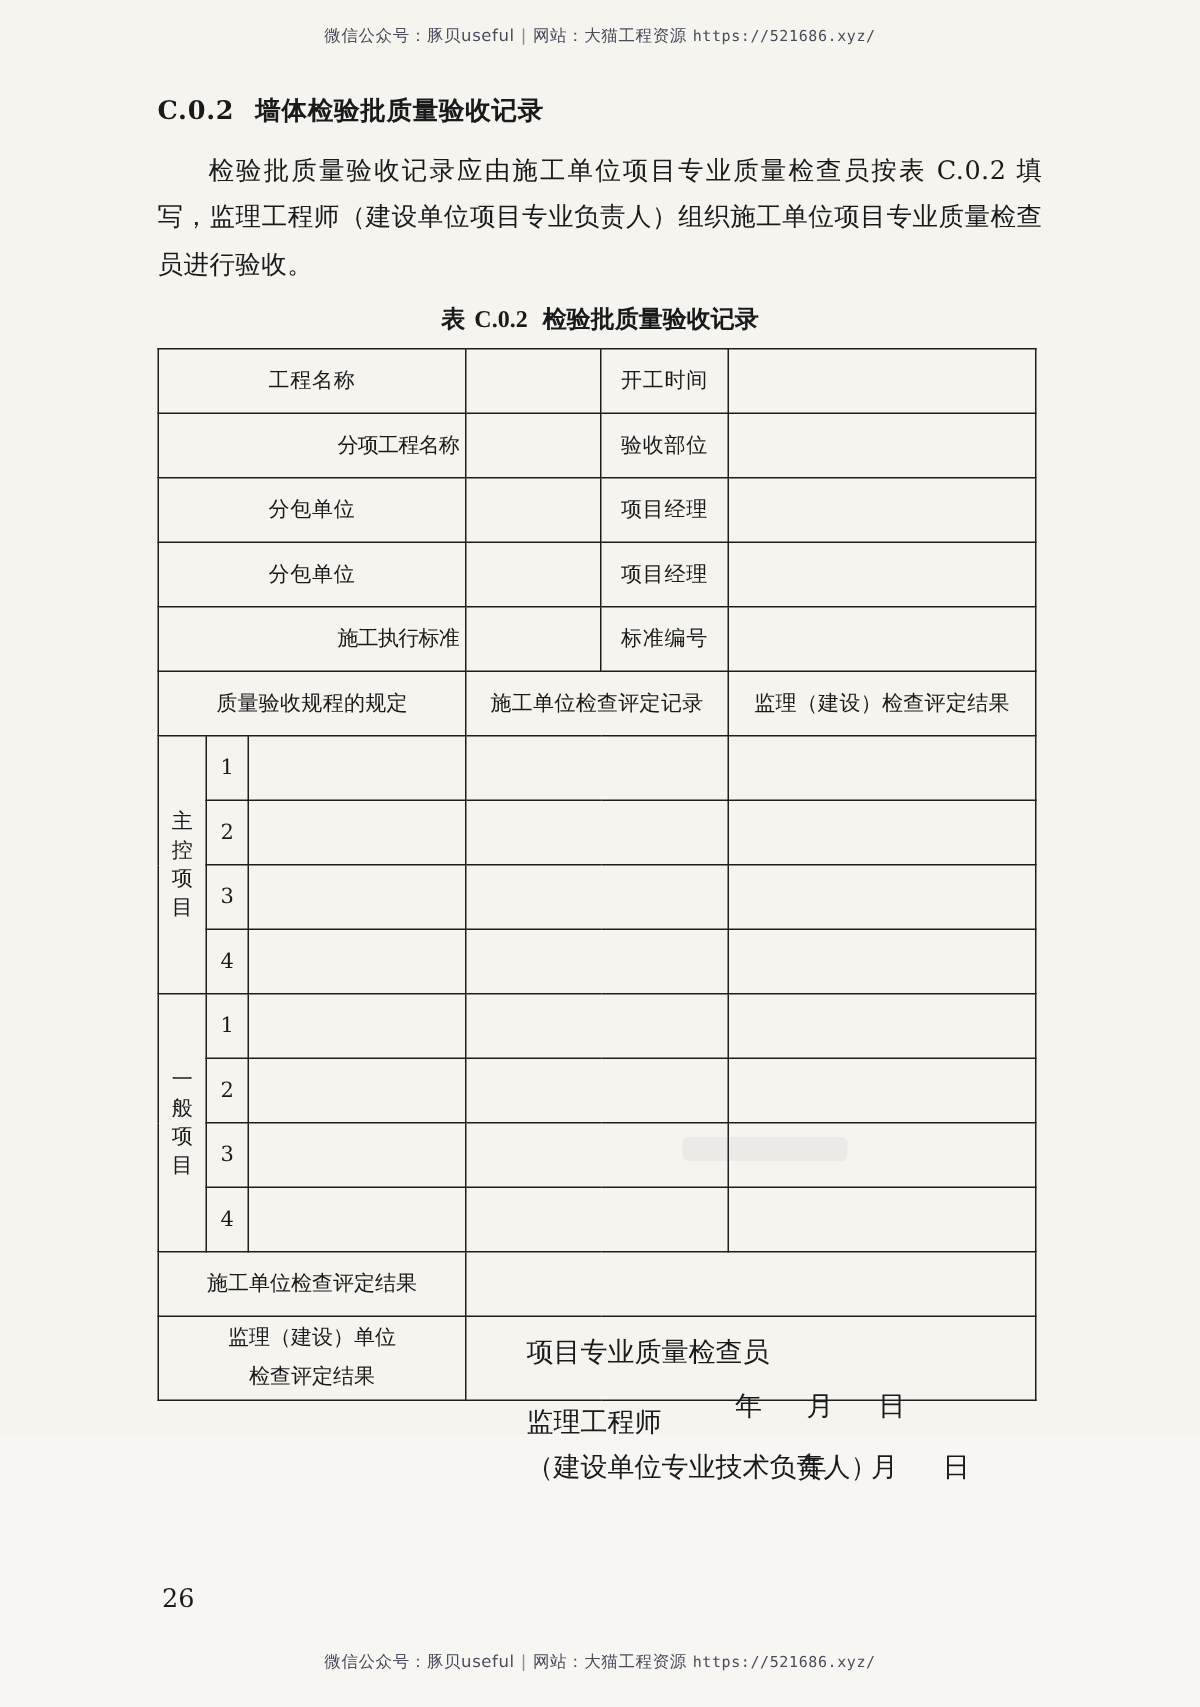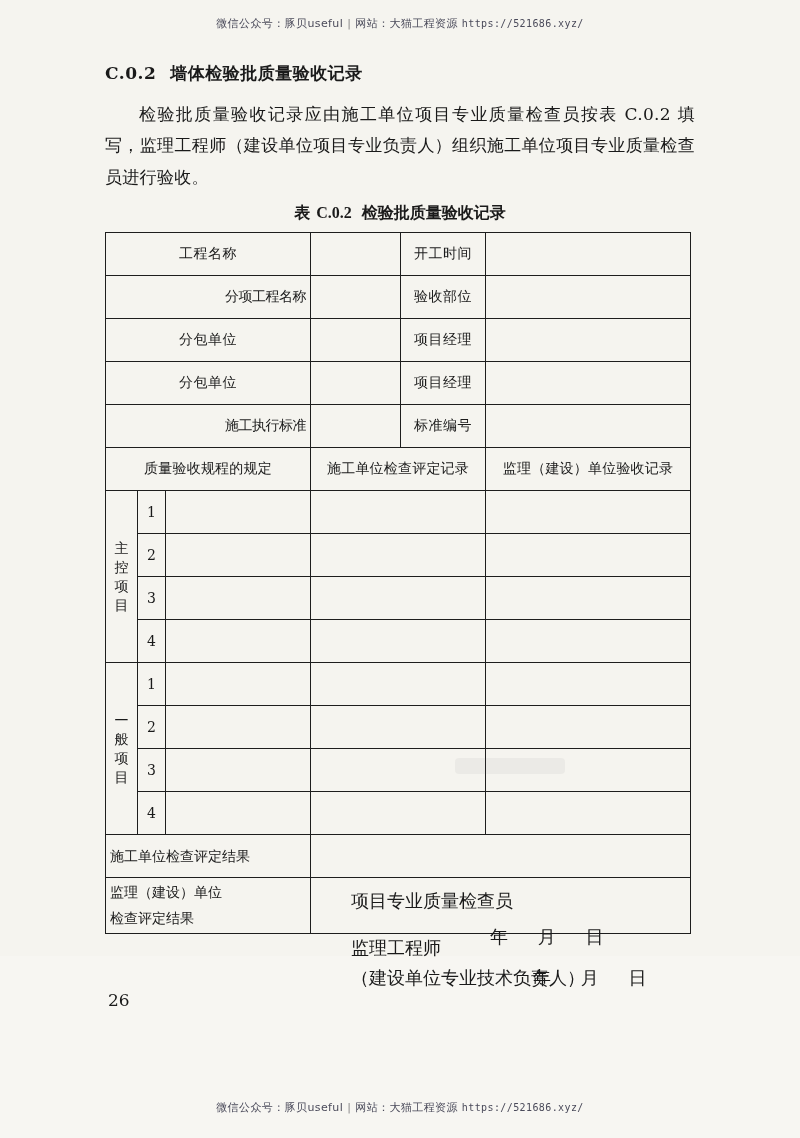--- a/index.html
+++ b/index.html
@@ -109,21 +109,21 @@
   }
   td.vert span { display: block; }
   td.idx {
     text-align: center;
     width: 28px;
     font-size: 14px;
   }
   td.row-h { height: 37px; }
 
   td.result-lbl {
-    text-align: left;
+    text-align: center;
     vertical-align: middle;
     font-size: 15px;
     line-height: 1.8;
     height: 120px;
   }
   td.sign-cell {
     vertical-align: top;
     padding: 0;
     position: relative;
     height: 120px;
@@ -139,21 +139,21 @@
     left: 36px;
   }
   .sign-date {
     position: absolute;
     letter-spacing: 12px;
   }
 
   .pageno {
     position: absolute;
     left: 108px;
-    top: 990px;
+    top: 1056px;
     font-size: 17px;
     font-family: "DejaVu Serif", serif;
   }
   
   .blotch {
     position: absolute;
     left: 455px;
     top: 758px;
     width: 110px;
     height: 16px;
@@ -221,21 +221,21 @@
         <tr>
           <td class="lbl-sp" colspan="3">施工执行标准</td>
           <td class="val"></td>
           <td class="lbl">标准编号</td>
           <td class="val"></td>
         </tr>
 
         <tr>
           <td class="hdr" colspan="3">质量验收规程的规定</td>
           <td class="hdr" colspan="2">施工单位检查评定记录</td>
-          <td class="hdr">监理（建设）单位验收记录</td>
+          <td class="hdr">监理（建设）检查评定结果</td>
         </tr>
 
         <tr>
           <td class="vert row-h" rowspan="4">
             <span>主</span>
             <span>控</span>
             <span>项</span>
             <span>目</span>
           </td>
           <td class="idx row-h">1</td>

